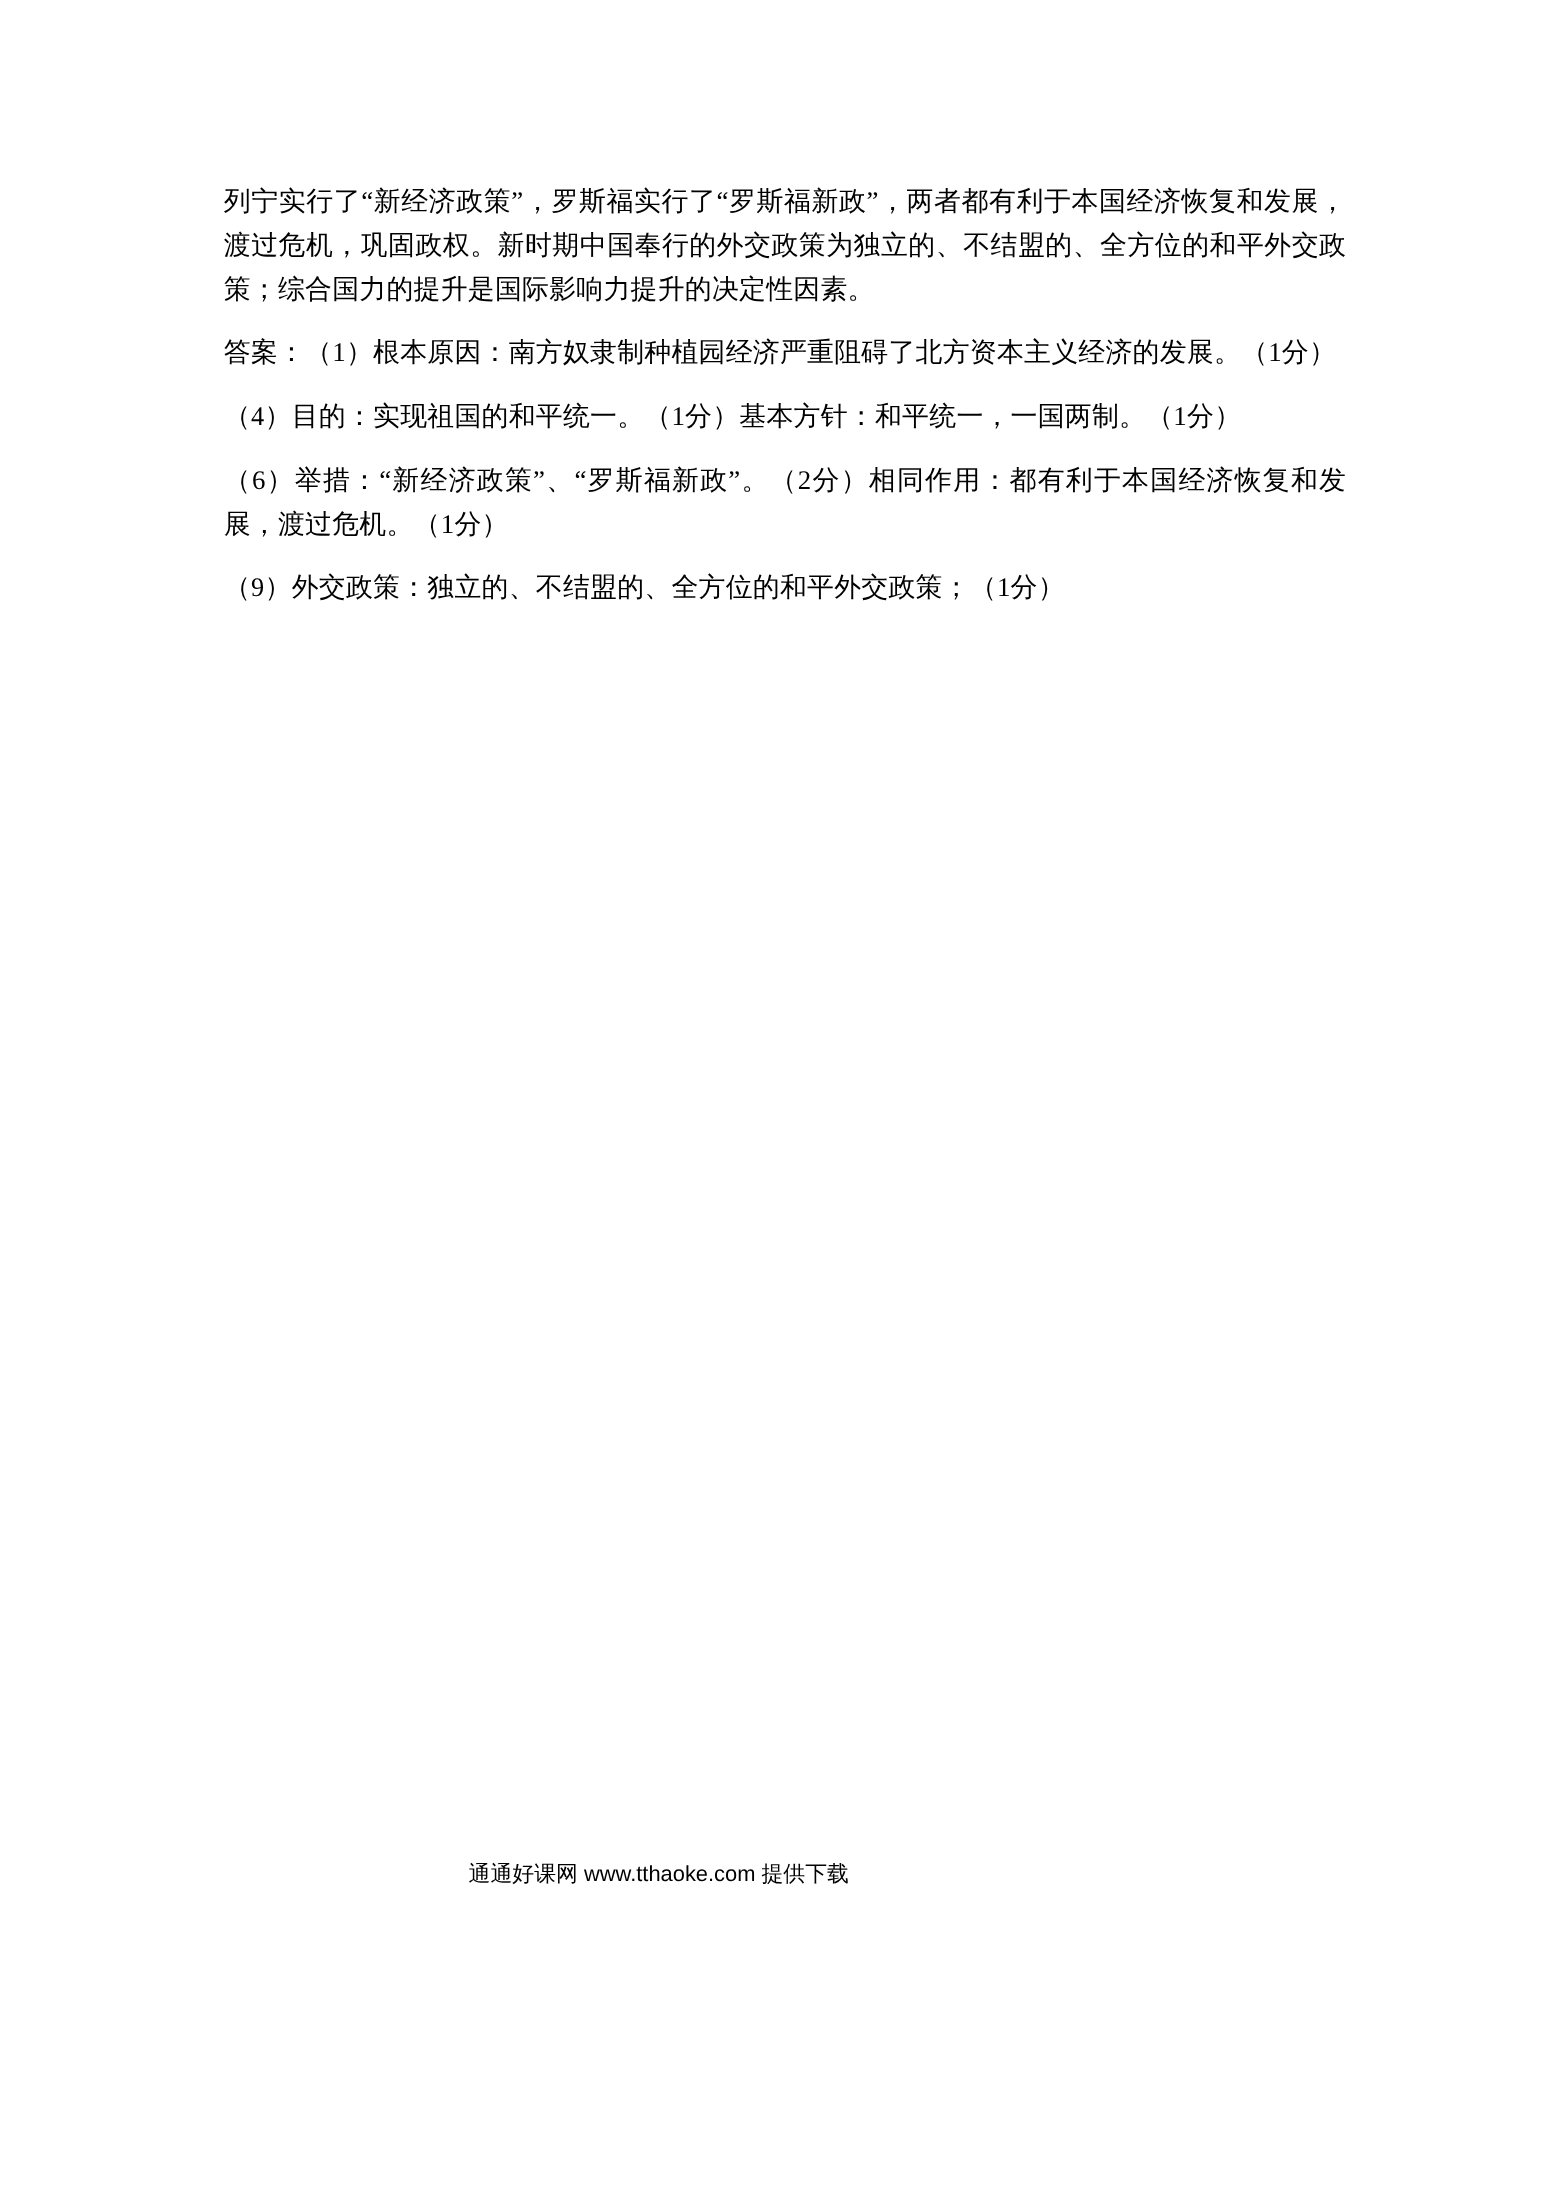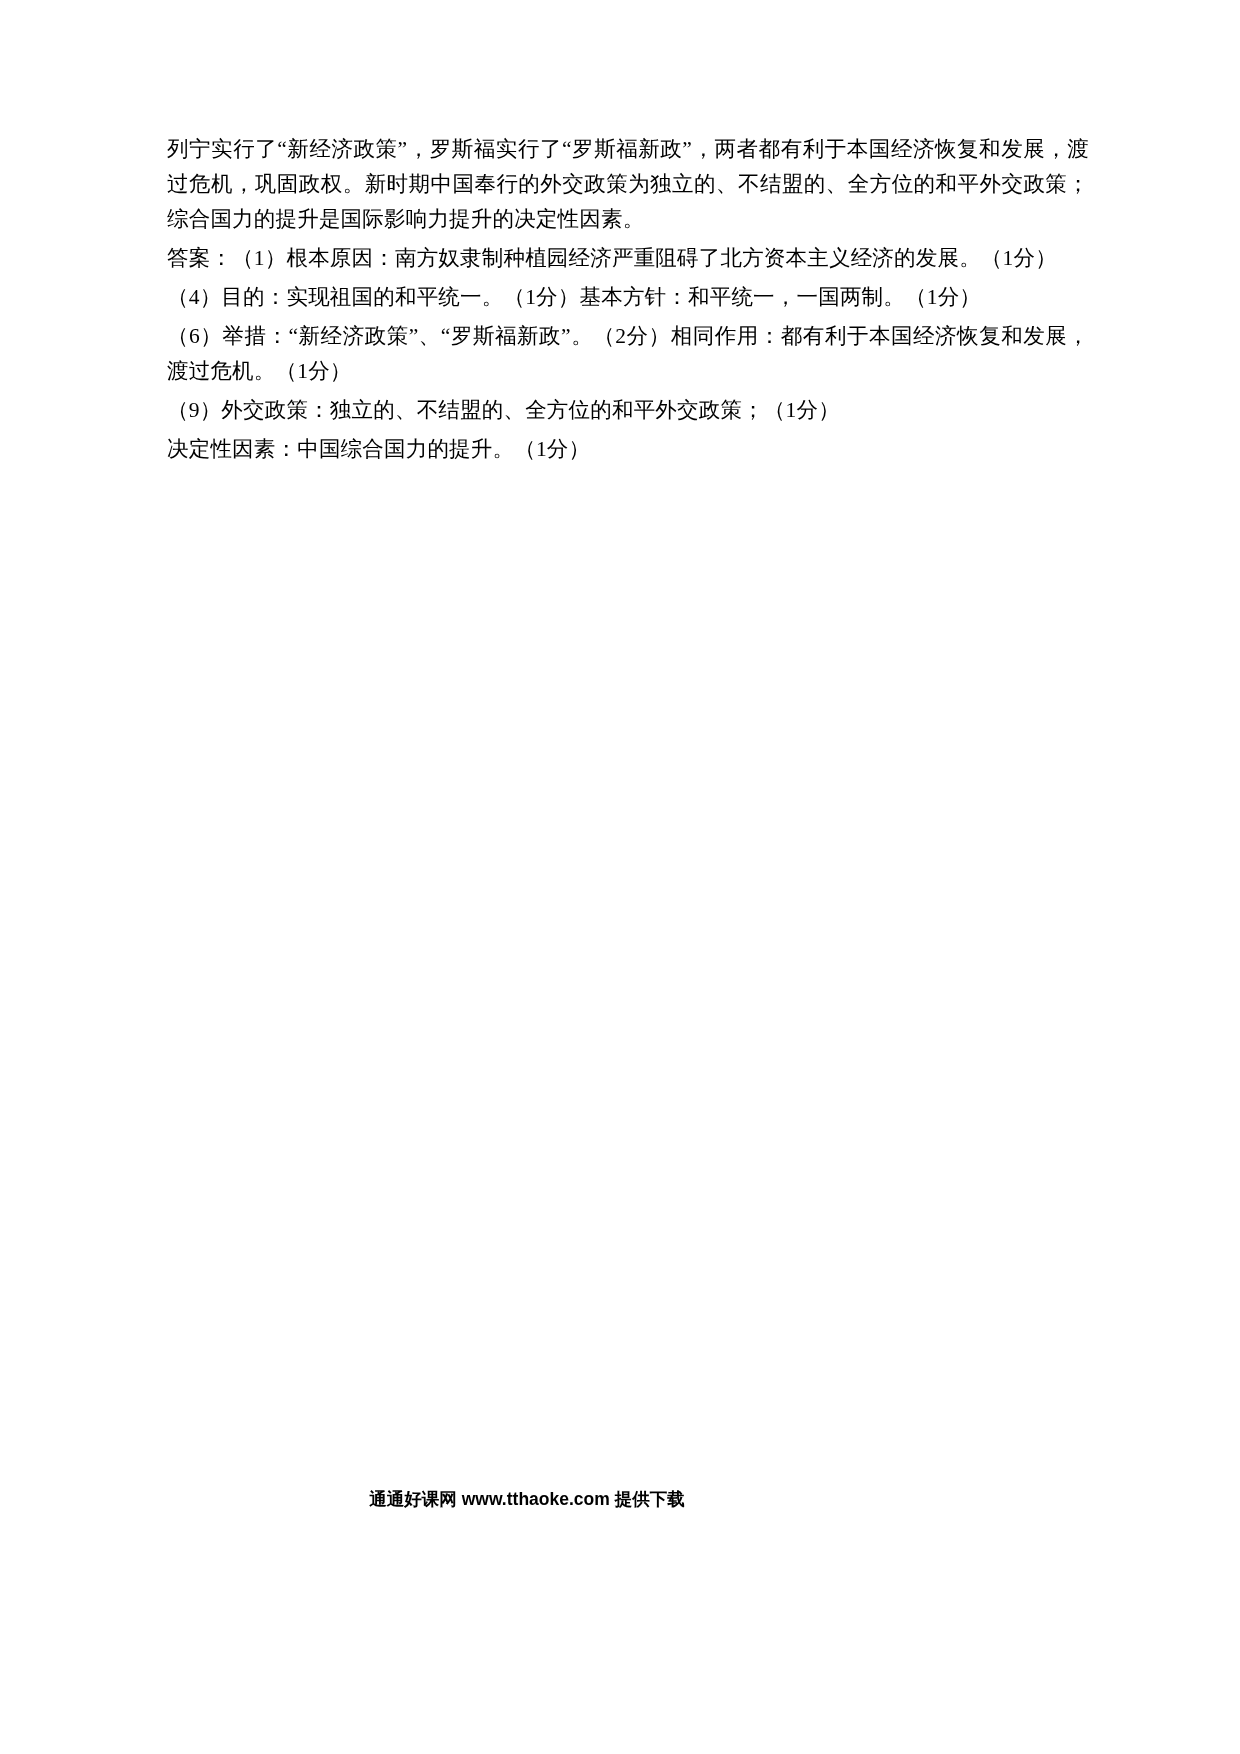--- a/index.html
+++ b/index.html
@@ -26,50 +26,48 @@
     position: absolute;
     left: 163px;
     top: 128px;
     width: 930px;
   }
   .para {
     font-size: 21.5px;
     line-height: 35px;
     text-align: justify;
     text-justify: inter-ideograph;
-    margin: 4px;
+    margin: 16px;
     letter-spacing: 0.2px;
   }
   .para + .para {
     margin-top: 0px;
   }
   .footer {
     position: absolute;
     left: 0;
     top: 1487px;
     width: 1054px;
     text-align: center;
     font-size: 17.5px;
     line-height: 24px;
     font-family: "Liberation Sans", "DejaVu Sans", sans-serif;
     color: #000000;
-    font-weight: bold;
   }
 </style>
 </head>
 <body>
 
 <div class="page">
 
   <div class="content">
     <p class="para">列宁实行了“新经济政策”，罗斯福实行了“罗斯福新政”，两者都有利于本国经济恢复和发展，渡过危机，巩固政权。新时期中国奉行的外交政策为独立的、不结盟的、全方位的和平外交政策；综合国力的提升是国际影响力提升的决定性因素。</p>
     <p class="para">答案：（1）根本原因：南方奴隶制种植园经济严重阻碍了北方资本主义经济的发展。（1分）</p>
     <p class="para">（4）目的：实现祖国的和平统一。（1分）基本方针：和平统一，一国两制。（1分）</p>
     <p class="para">（6）举措：“新经济政策”、“罗斯福新政”。（2分）相同作用：都有利于本国经济恢复和发展，渡过危机。（1分）</p>
     <p class="para">（9）外交政策：独立的、不结盟的、全方位的和平外交政策；（1分）</p>
-    <p class="para">决定性因素：中国综合国力的提升。（1分）</p>
   </div>
 
   <div class="footer">
     <span>通通好课网 www.tthaoke.com 提供下载</span>
   </div>
 
 </div>
 
 </body></html>

